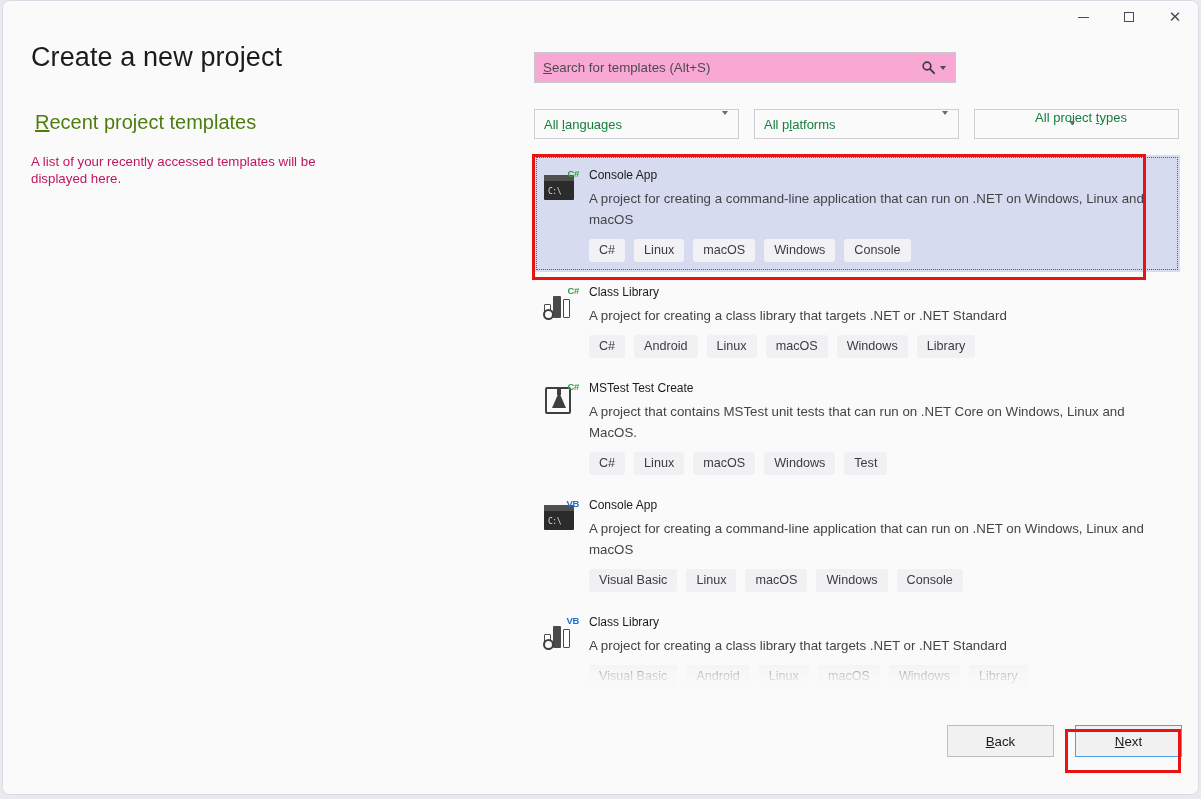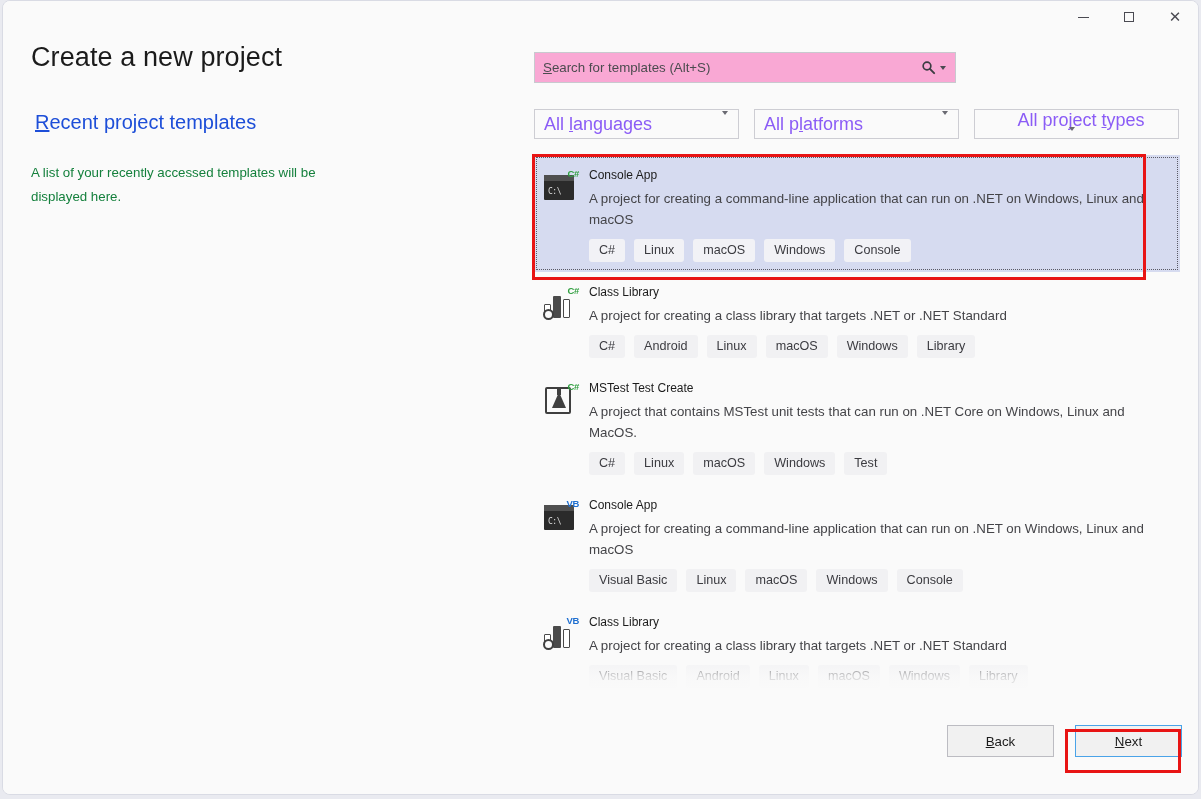--- a/index.html
+++ b/index.html
@@ -40,26 +40,26 @@
 
   
   #left-panel { position: absolute; left: 0; top: 32px; width: 520px; height: 663px; }
   #page-title {
     position: absolute; left: 28px; top: 9px;
     font-size: 27px; font-weight: 400; color: #1b1b1b;
     letter-spacing: .1px;
   }
   #recent-heading {
     position: absolute; left: 32px; top: 78px;
-    font-size: 20px; font-weight: 400; color: #1d4ed8;
+    font-size: 20px; font-weight: 400; color: #4d7c0f;
   }
   #recent-heading .ak { text-decoration: underline; }
   #recent-empty {
-    position: absolute; left: 28px; top: 128px; width: 330px;
-    font-size: 13.3px; color: #15803d; line-height: 24px;
+    position: absolute; left: 28px; top: 120px; width: 330px;
+    font-size: 13.3px; color: #be185d; line-height: 17px;
   }
 
   
   #right-panel { position: absolute; left: 520px; top: 32px; width: 677px; height: 663px; }
 
   #search-box {
     position: absolute; left: 11px; top: 19px;
     width: 422px; height: 31px;
     border: 1px solid #c8c9cf; background: #f9a8d4;
     display: flex; align-items: center;
@@ -78,21 +78,21 @@
     border-top: 4px solid #4a4a52;
   }
 
   .filter {
     position: absolute; top: 76px;
     height: 30px;
     border: 1px solid #cdcdd3;
     background: #fafafa;
     display: flex; align-items: center;
   }
-  .filter-label { flex: 1; padding-left: 9px; font-size: 18px; color: #8b5cf6; white-space: nowrap; }
+  .filter-label { flex: 1; padding-left: 9px; font-size: 13px; color: #15803d; white-space: nowrap; }
   .filter-label .ak { text-decoration: underline; }
   .filter-caret { padding-right: 10px; }
   #filter-0 { left: 11px;  width: 205px; }
   #filter-1 { left: 231px; width: 205px; }
   #filter-2 { left: 451px; width: 205px; flex-direction: column; }
 
   
   #template-list {
     position: absolute; left: 11px; top: 122px;
     width: 646px; height: 540px;

